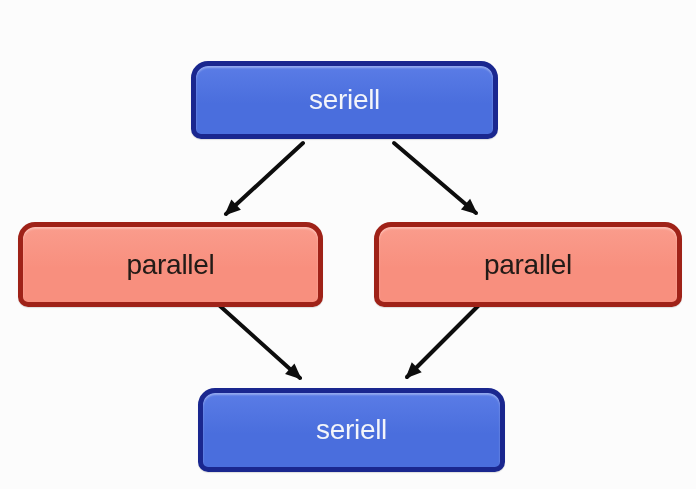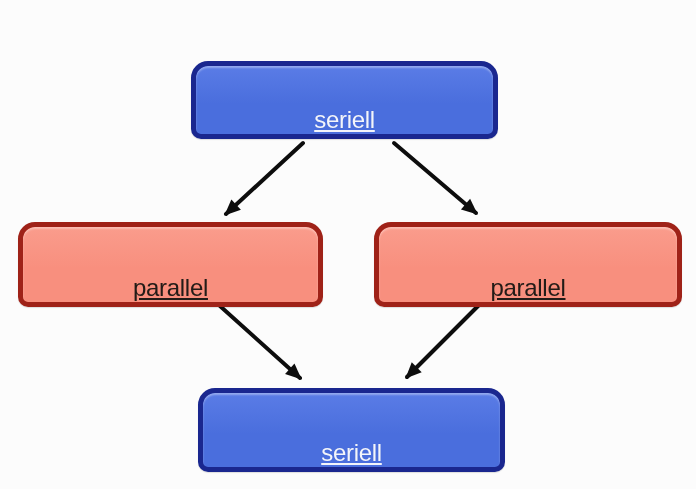--- a/index.html
+++ b/index.html
@@ -12,29 +12,28 @@
     position: relative;
     width: 696px;
     height: 489px;
     background: var(--bg, #fcfcfc);
     overflow: hidden;
   }
   .node {
     position: absolute;
     box-sizing: border-box;
     display: flex;
-    align-items: flex-end;
+    align-items: center;
     justify-content: center;
     border: 5px solid;
     border-radius: 17px 17px 10px 10px;
-    font-size: 24px;
+    font-size: 28px;
     letter-spacing: -0.3px;
     box-shadow: inset 0 2px 2px rgba(255,255,255,0.35), 0 1px 1px rgba(0,0,0,0.12);
     text-shadow: 0 0 1px rgba(0,0,0,0.08);
-    text-decoration: underline;
   }
   .node.serial {
     background: linear-gradient(180deg, var(--serial-fill-light) 0%, var(--serial-fill) 55%);
     border-color: var(--serial-border);
     color: var(--serial-text);
   }
   .node.parallel {
     background: linear-gradient(180deg, var(--parallel-fill-light) 0%, var(--parallel-fill) 55%);
     border-color: var(--parallel-border);
     color: var(--parallel-text);

